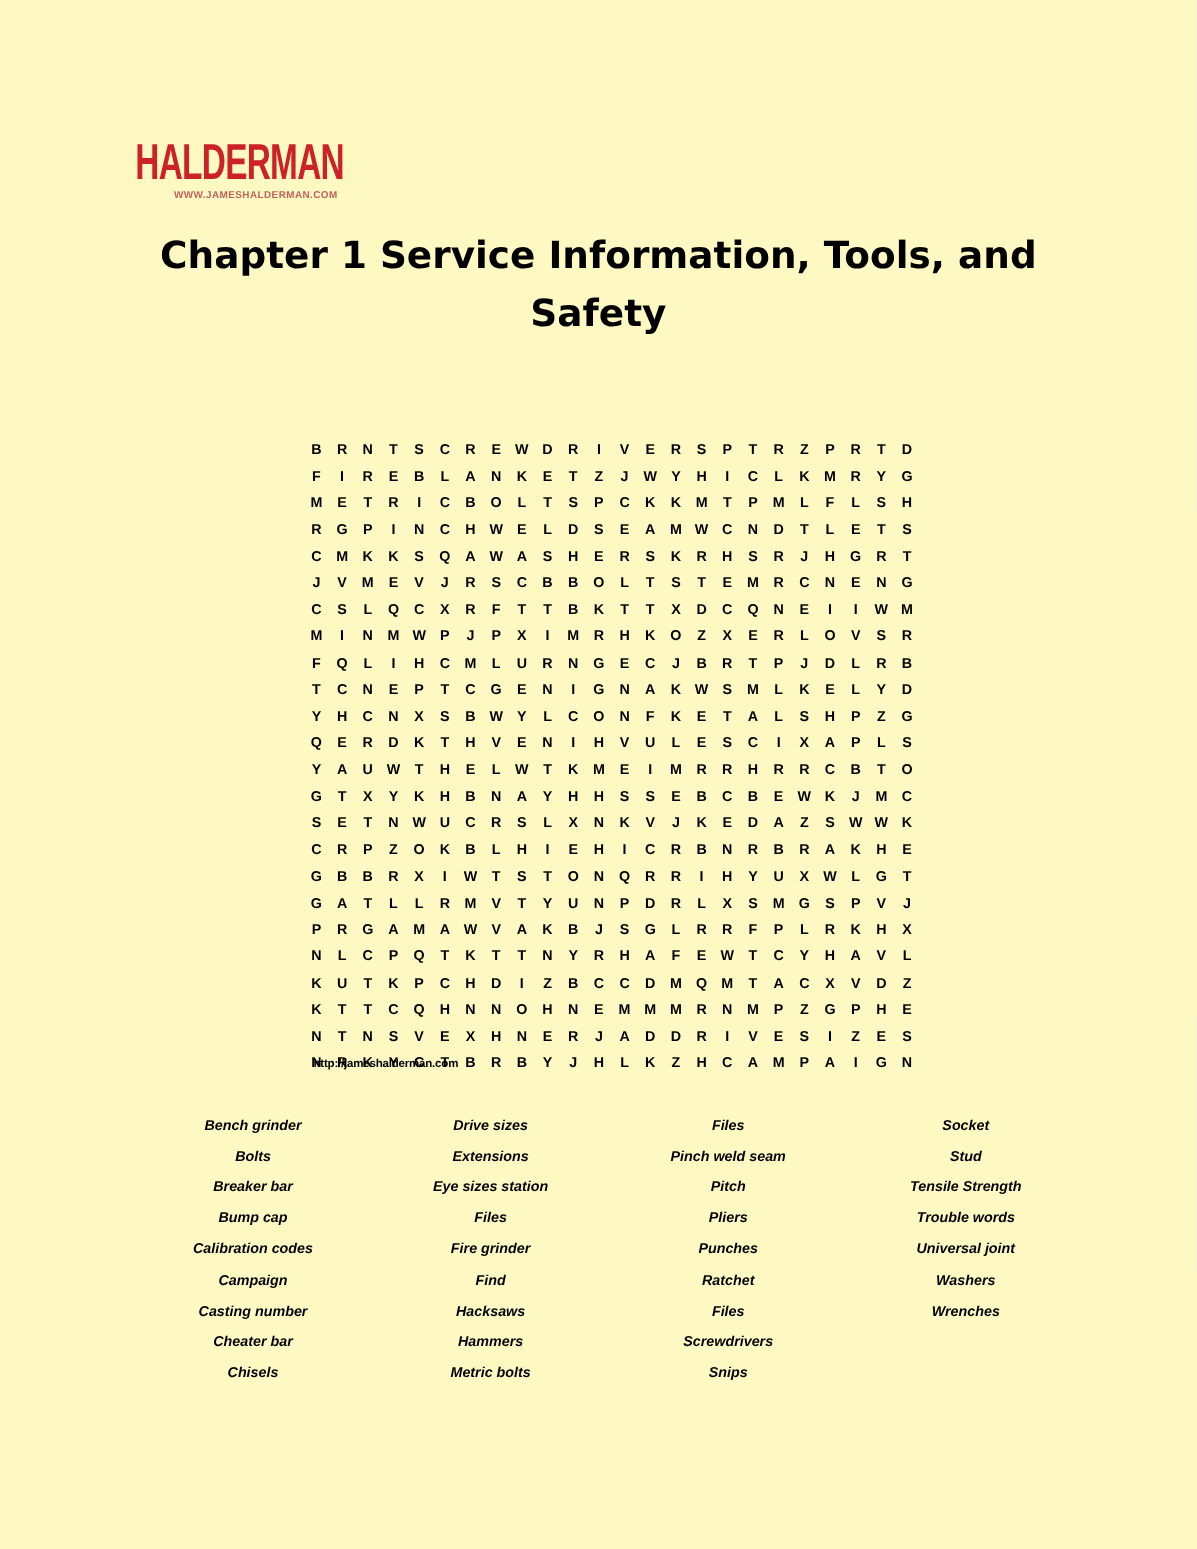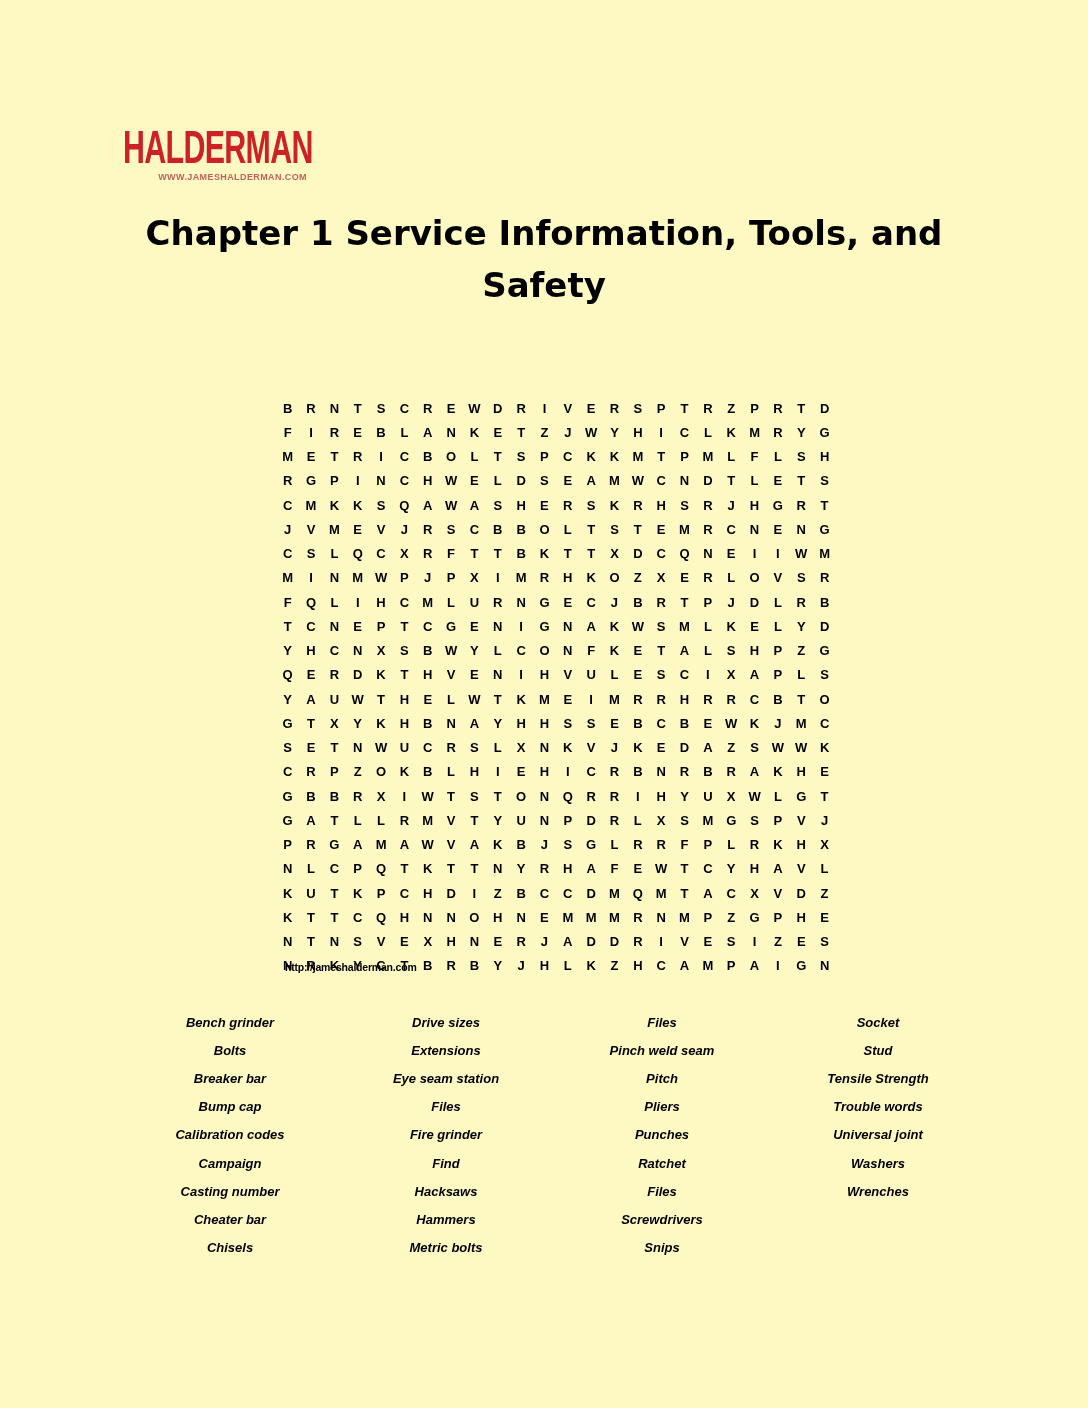--- a/index.html
+++ b/index.html
@@ -715,21 +715,21 @@
         <div class="word-item">Bump cap</div>
         <div class="word-item">Calibration codes</div>
         <div class="word-item">Campaign</div>
         <div class="word-item">Casting number</div>
         <div class="word-item">Cheater bar</div>
         <div class="word-item">Chisels</div>
       </div>
       <div class="word-col c1">
         <div class="word-item">Drive sizes</div>
         <div class="word-item">Extensions</div>
-        <div class="word-item">Eye seam station</div>
+        <div class="word-item">Eye sizes station</div>
         <div class="word-item">Files</div>
         <div class="word-item">Fire grinder</div>
         <div class="word-item">Find</div>
         <div class="word-item">Hacksaws</div>
         <div class="word-item">Hammers</div>
         <div class="word-item">Metric bolts</div>
       </div>
       <div class="word-col c2">
         <div class="word-item">Files</div>
         <div class="word-item">Pinch weld seam</div>

